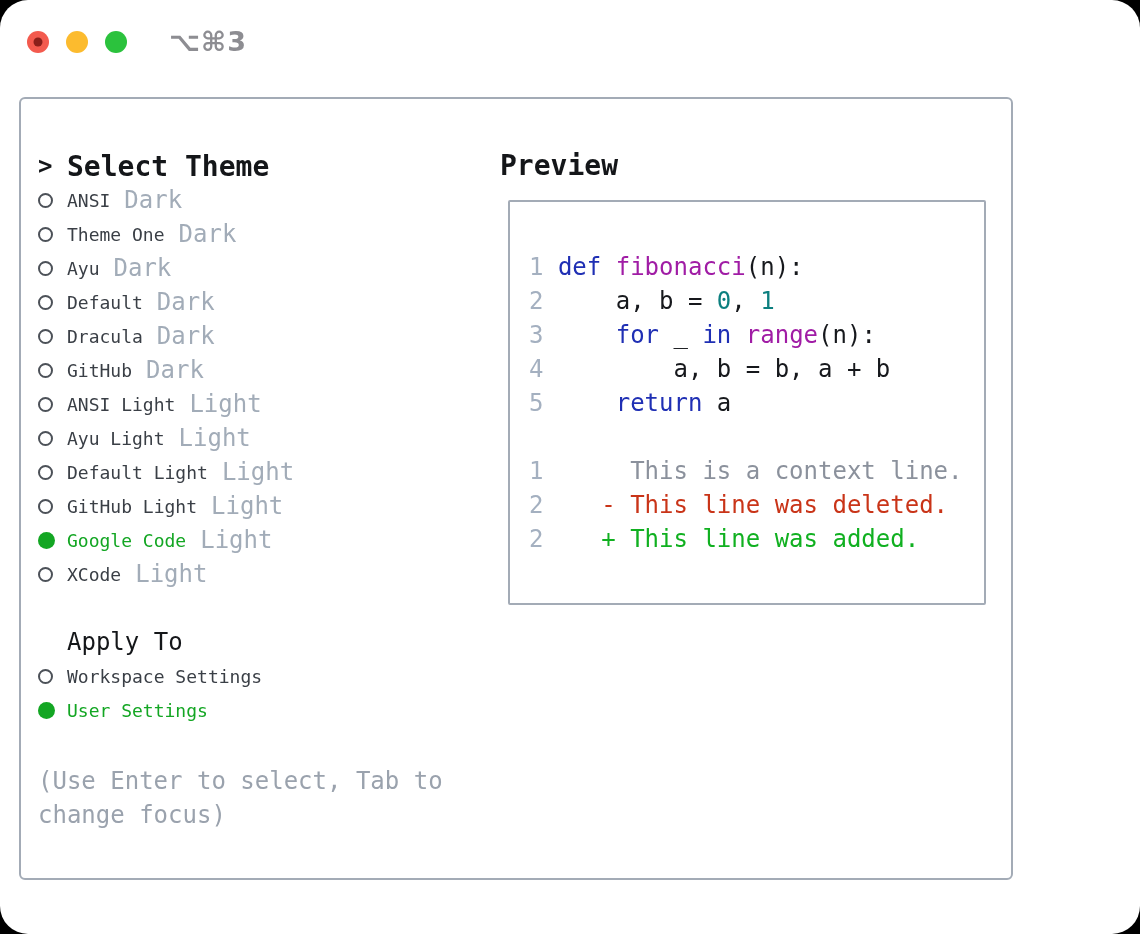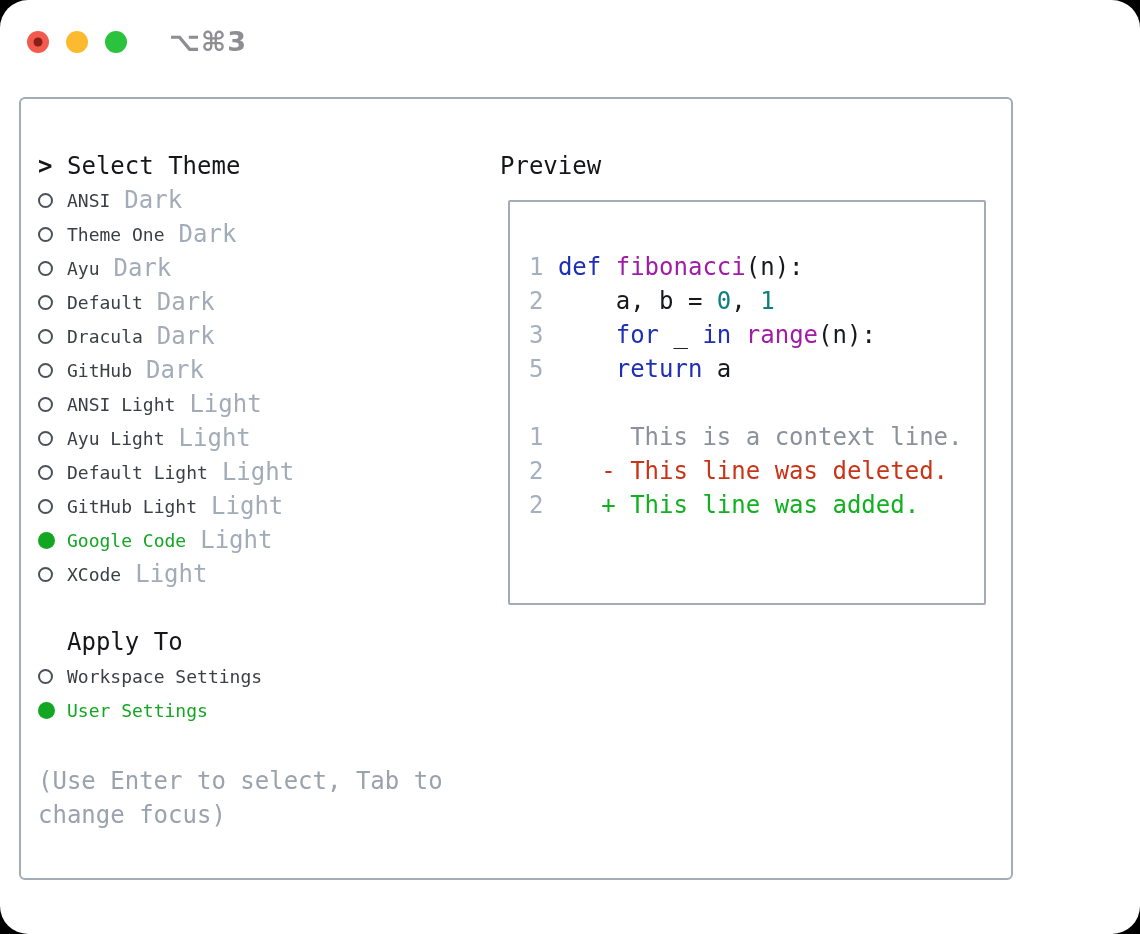--- a/index.html
+++ b/index.html
@@ -52,21 +52,21 @@
   .marker { width: 29px; display: flex; align-items: center; flex: none; }
   .ring {
     width: 15px; height: 15px; border-radius: 50%;
     border: 2px solid var(--radio_ring);
   }
   .dot-sel {
     width: 17px; height: 17px; border-radius: 50%;
     background: var(--selected_green);
   }
   .cursor { font-size: 24px; font-weight: bold; color: var(--heading_text); }
-  .heading { font-size: 24px; font-weight: normal; color: var(--heading_text); }
+  .heading { font-size: 28px; font-weight: bold; color: var(--heading_text); }
   .subheading { font-size: 24px; color: var(--heading_text); }
   .item-name { font-size: 18px; color: var(--item_text); }
   .item-name.sel { color: var(--selected_green); }
   .variant { font-size: 24px; color: var(--variant_text); margin-left: 14px; }
   .help { font-size: 24px; line-height: 34px; color: var(--help_text); white-space: pre; }
   .help-block { margin-top: 37px; }
 
   
   .preview-title { height: 34px; line-height: 34px; }
   .preview-box {
@@ -143,20 +143,21 @@
     </div>
 
     <div class="col-right">
       <div class="preview-title heading">Preview</div>
     </div>
 
     <div class="preview-box" id="preview-box">
         <div class="cl"><span class="tk-ln">1 </span><span class="tk-kw">def</span><span class="tk-pl"> </span><span class="tk-fn">fibonacci</span><span class="tk-pl">(n):</span></div>
         <div class="cl"><span class="tk-ln">2 </span><span class="tk-pl">    a, b = </span><span class="tk-nm">0</span><span class="tk-pl">, </span><span class="tk-nm">1</span></div>
         <div class="cl"><span class="tk-ln">3 </span><span class="tk-pl">    </span><span class="tk-kw">for</span><span class="tk-pl"> _ </span><span class="tk-kw">in</span><span class="tk-pl"> </span><span class="tk-fn">range</span><span class="tk-pl">(n):</span></div>
+        <div class="cl"><span class="tk-ln">4 </span><span class="tk-pl">        a, b = b, a + b</span></div>
         <div class="cl"><span class="tk-ln">5 </span><span class="tk-pl">    </span><span class="tk-kw">return</span><span class="tk-pl"> a</span></div>
         <div class="cl"></div>
         <div class="cl"><span class="tk-ln">1 </span><span class="tk-ctx">     This is a context line.</span></div>
         <div class="cl"><span class="tk-ln">2 </span><span class="tk-del">   - This line was deleted.</span></div>
         <div class="cl"><span class="tk-ln">2 </span><span class="tk-add">   + This line was added.</span></div>
       </div>
 
   </div>
 </div>
 

